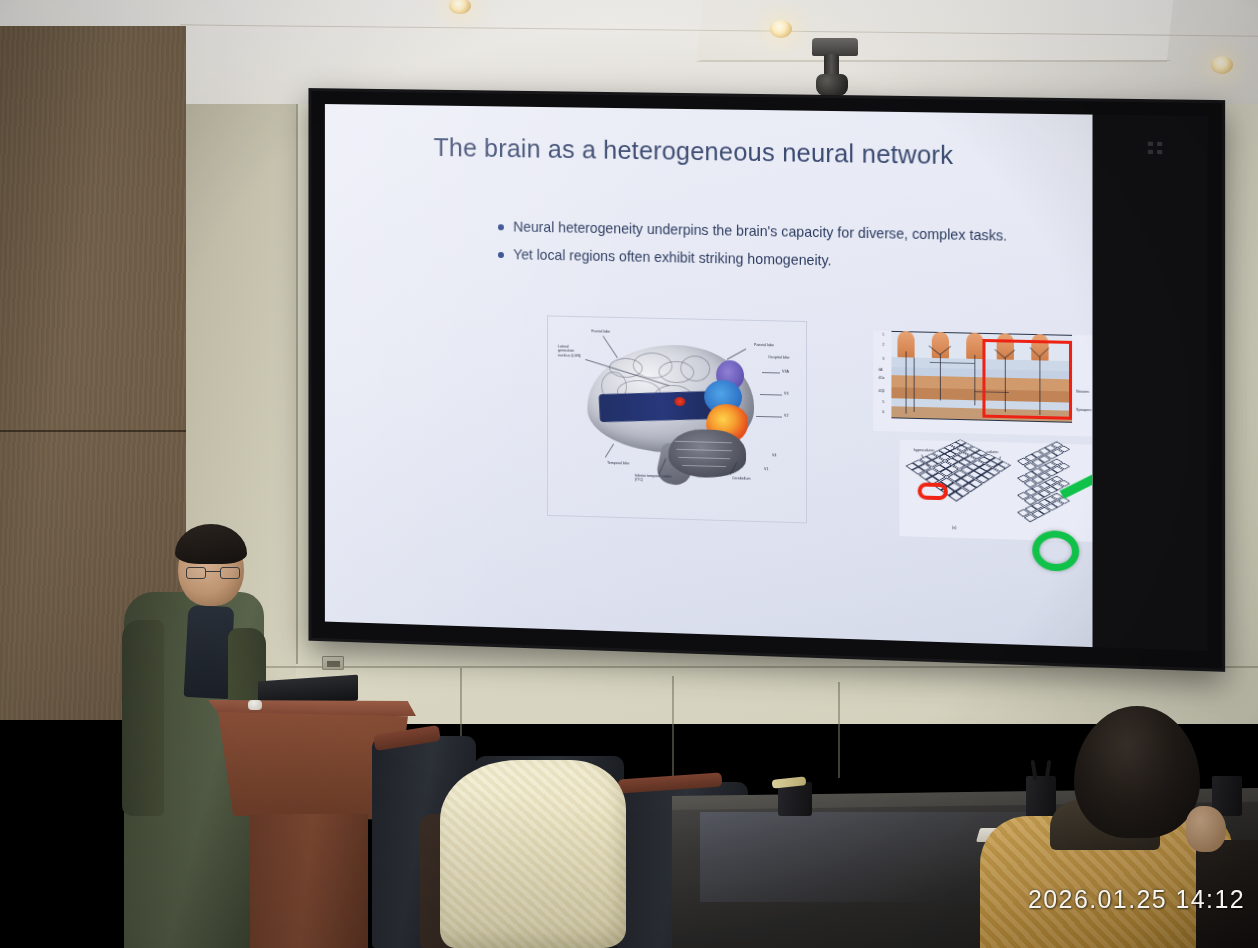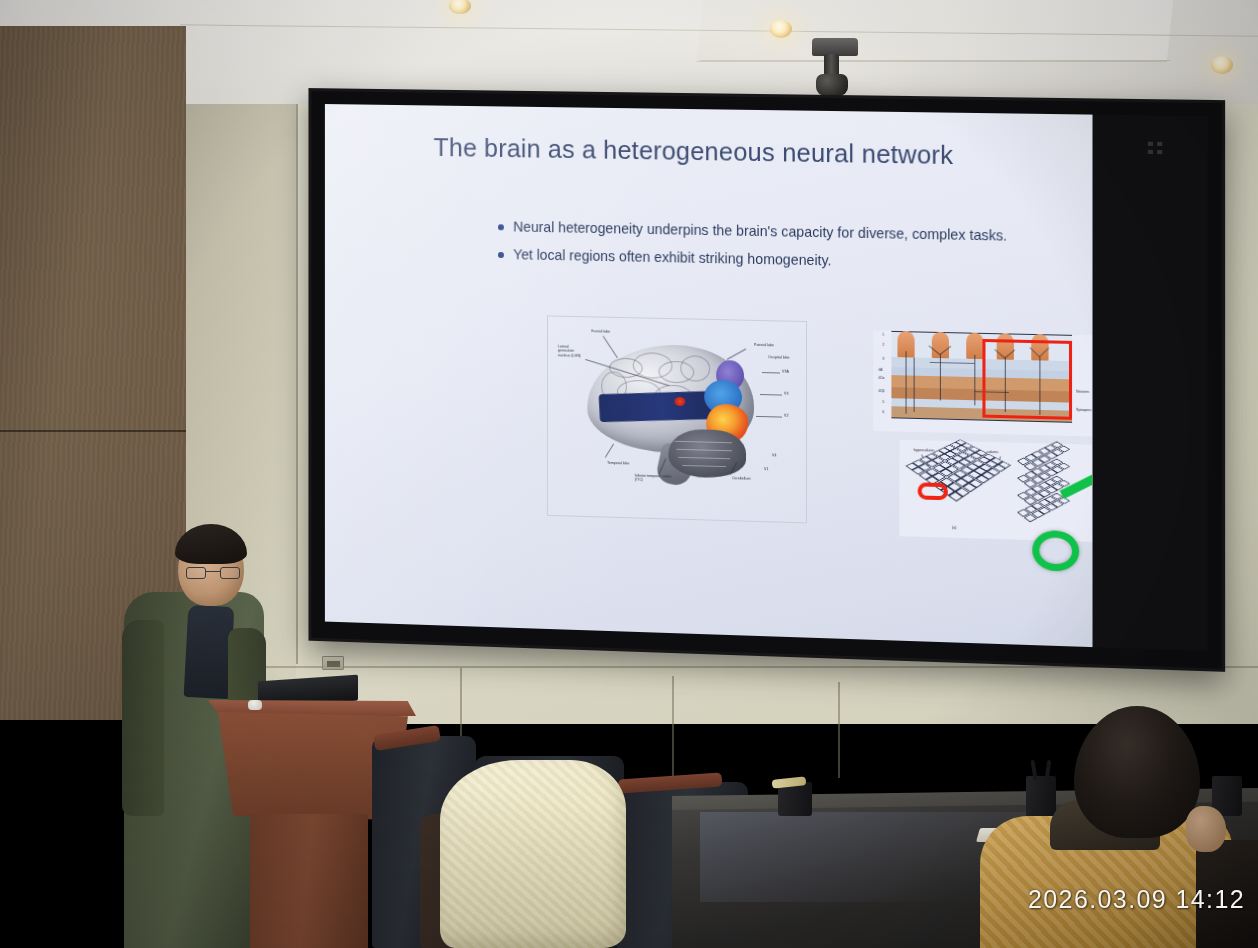--- a/index.html
+++ b/index.html
@@ -871,15 +871,15 @@
   <div class="pen" style="left:1046px; top:760px; height:20px; transform:rotate(8deg);"></div>
   <div class="pen-holder" style="left:1212px; top:776px; width:30px; height:40px;"></div>
   <div class="paper-stack"></div>
 
   <div class="attendee2"></div>
   <div class="attendee-body"></div>
   <div class="attendee-collar"></div>
   <div class="attendee-head"></div>
   <div class="attendee-hand"></div>
 
-  <div class="timestamp">2026.03.09 14:12</div>
+  <div class="timestamp">2026.01.25 14:12</div>
   <div class="vignette"></div>
 </div>
 
 </body></html>

